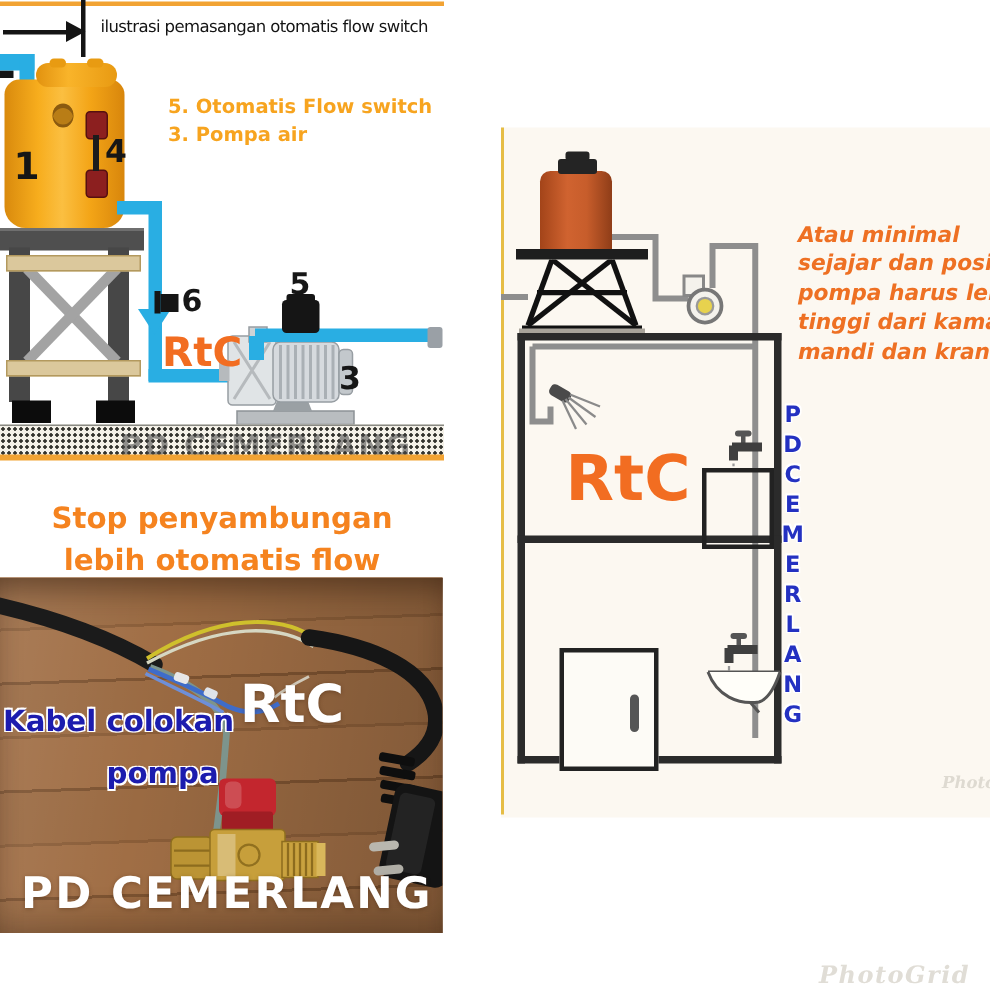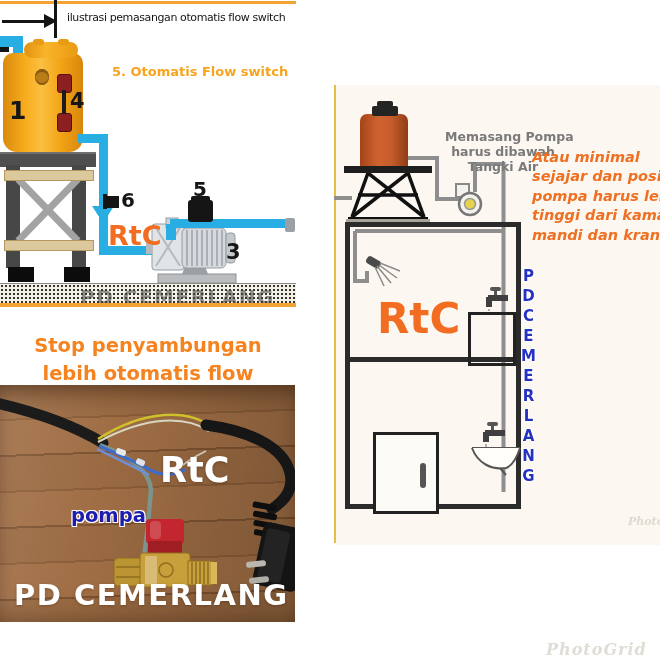--- a/index.html
+++ b/index.html
@@ -142,20 +142,21 @@
   <div class="abs cyan" style="left:166px;top:224px;width:10px;height:16px;"></div>
   <div class="abs cyan" style="left:170px;top:219px;width:118px;height:9px;"></div>
   <div class="abs pa-pipecap"></div>
   <div class="abs pa-switchridge"></div>
   <div class="abs pa-switch"></div>
   <div class="abs pa-num" style="left:193px;top:177px;font-size:20px;">5</div>
   <div class="abs pa-num" style="left:226px;top:240px;font-size:21px;">3</div>
 
   <div class="abs pa-legend">
     <div>5. Otomatis Flow switch</div>
+    <div>3. Pompa air</div>
   </div>
   <div class="abs pa-rtc">RtC</div>
 
   <div class="abs pa-ground"></div>
   <div class="abs pa-watermark">PD CEMERLANG</div>
   <div class="abs pa-botline"></div>
 
   <div class="abs pb-bg"></div>
   <div class="abs pb-yline"></div>
 
@@ -224,25 +225,20 @@
   </svg>
   <svg class="abs" style="left:470px;top:444px;" width="52" height="32">
     <path d="M2,4 H50" stroke="#555" stroke-width="2" fill="none"></path>
     <path d="M2,4 C8,20 22,26 36,24 C42,22 47,13 50,4" stroke="#555" stroke-width="2" fill="#fffef9"></path>
     <path d="M30,24 L36,31" stroke="#555" stroke-width="2"></path>
   </svg>
 
   <div class="abs pb-door"></div>
   <div class="abs pb-handle"></div>
 
-  <div class="abs pb-caption">
-    <div>Memasang Pompa</div>
-    <div>harus dibawah</div>
-    <div>Tangki Air</div>
-  </div>
   <div class="abs pb-note">
     <div>Atau minimal</div>
     <div>sejajar dan posisi</div>
     <div>pompa harus lebih</div>
     <div>tinggi dari kamar</div>
     <div>mandi dan kran air</div>
   </div>
 
   <div class="abs pb-vletters">
     <span>P</span>
@@ -312,18 +308,19 @@
         <g stroke="#8d6c1e" stroke-width="1.5">
           <line x1="192" y1="177" x2="192" y2="199"></line>
             <line x1="196" y1="177" x2="196" y2="199"></line>
           <line x1="200" y1="177" x2="200" y2="199"></line>
             <line x1="204" y1="177" x2="204" y2="199"></line>
           <line x1="208" y1="177" x2="208" y2="199"></line>
         </g>
         <rect x="211" y="177" width="6" height="22" fill="#d9b75b"></rect>
       </g>
     </svg>
+    <div class="abs pc-kabel halo-thin">Kabel colokan</div>
     <div class="abs pc-pompa halo-thin">pompa</div>
     <div class="abs pc-rtc">RtC</div>
     <div class="abs pc-watermark">PD CEMERLANG</div>
   </div>
 
 </div>
 
 </body></html>

